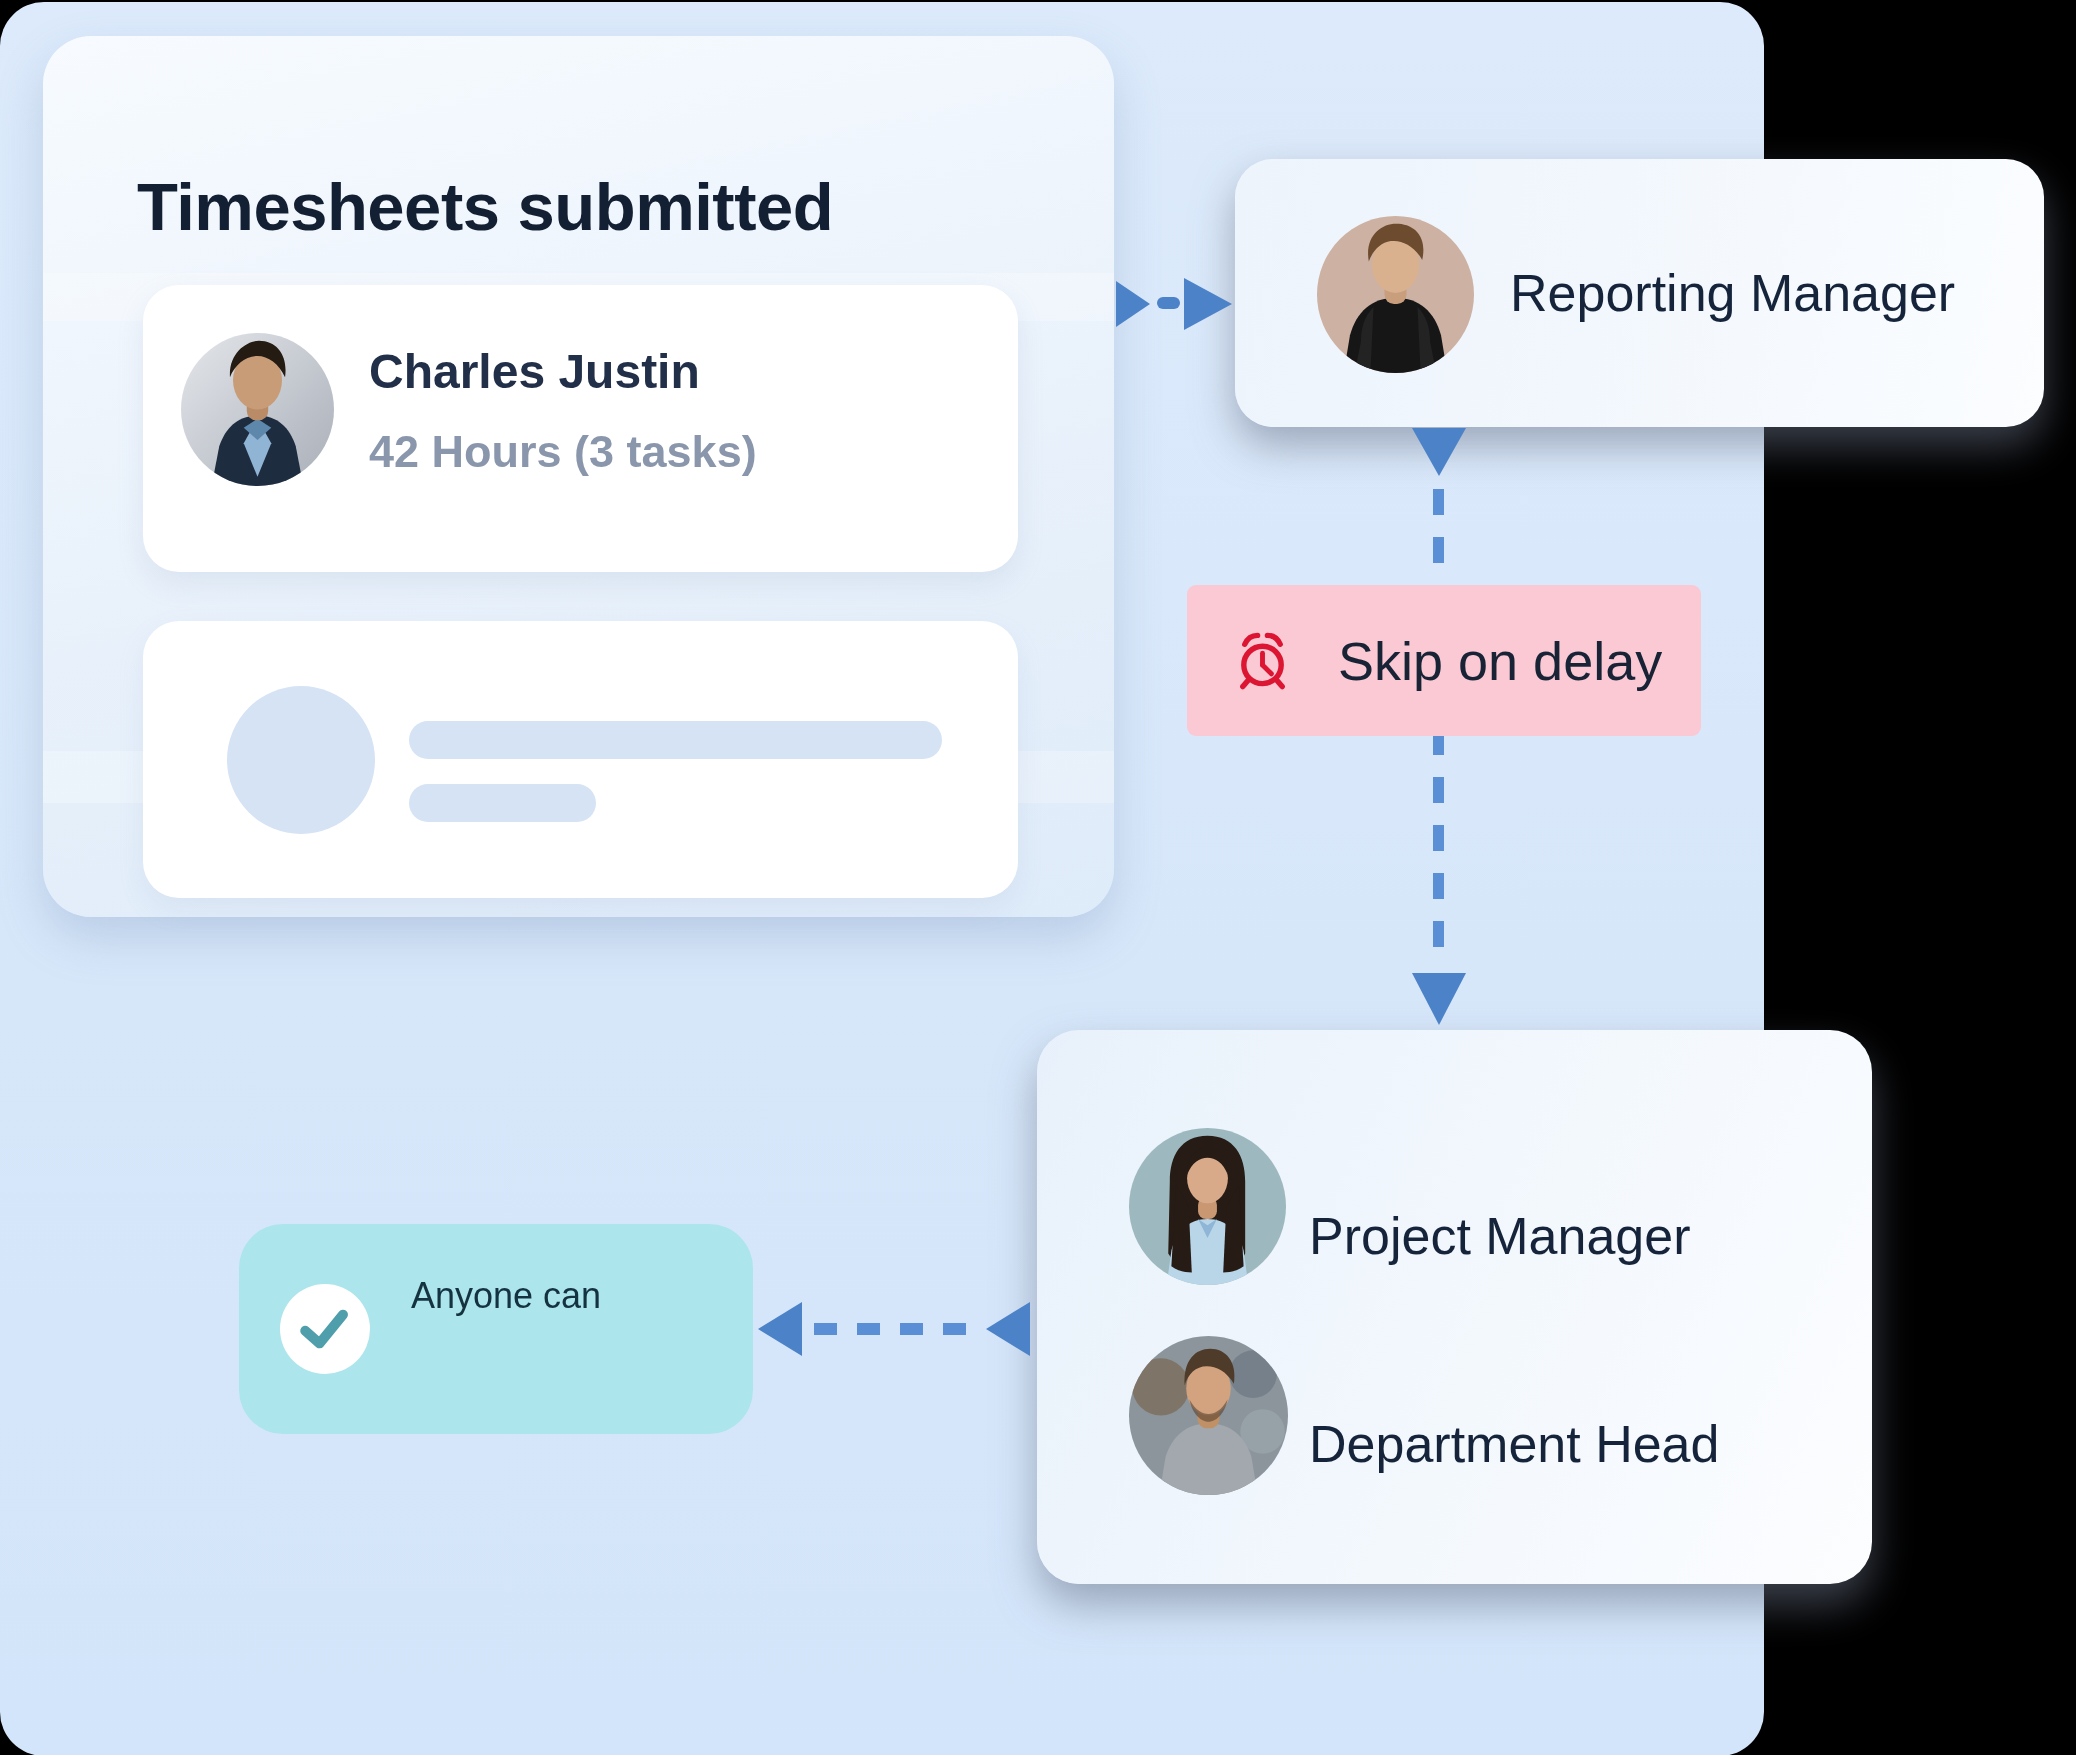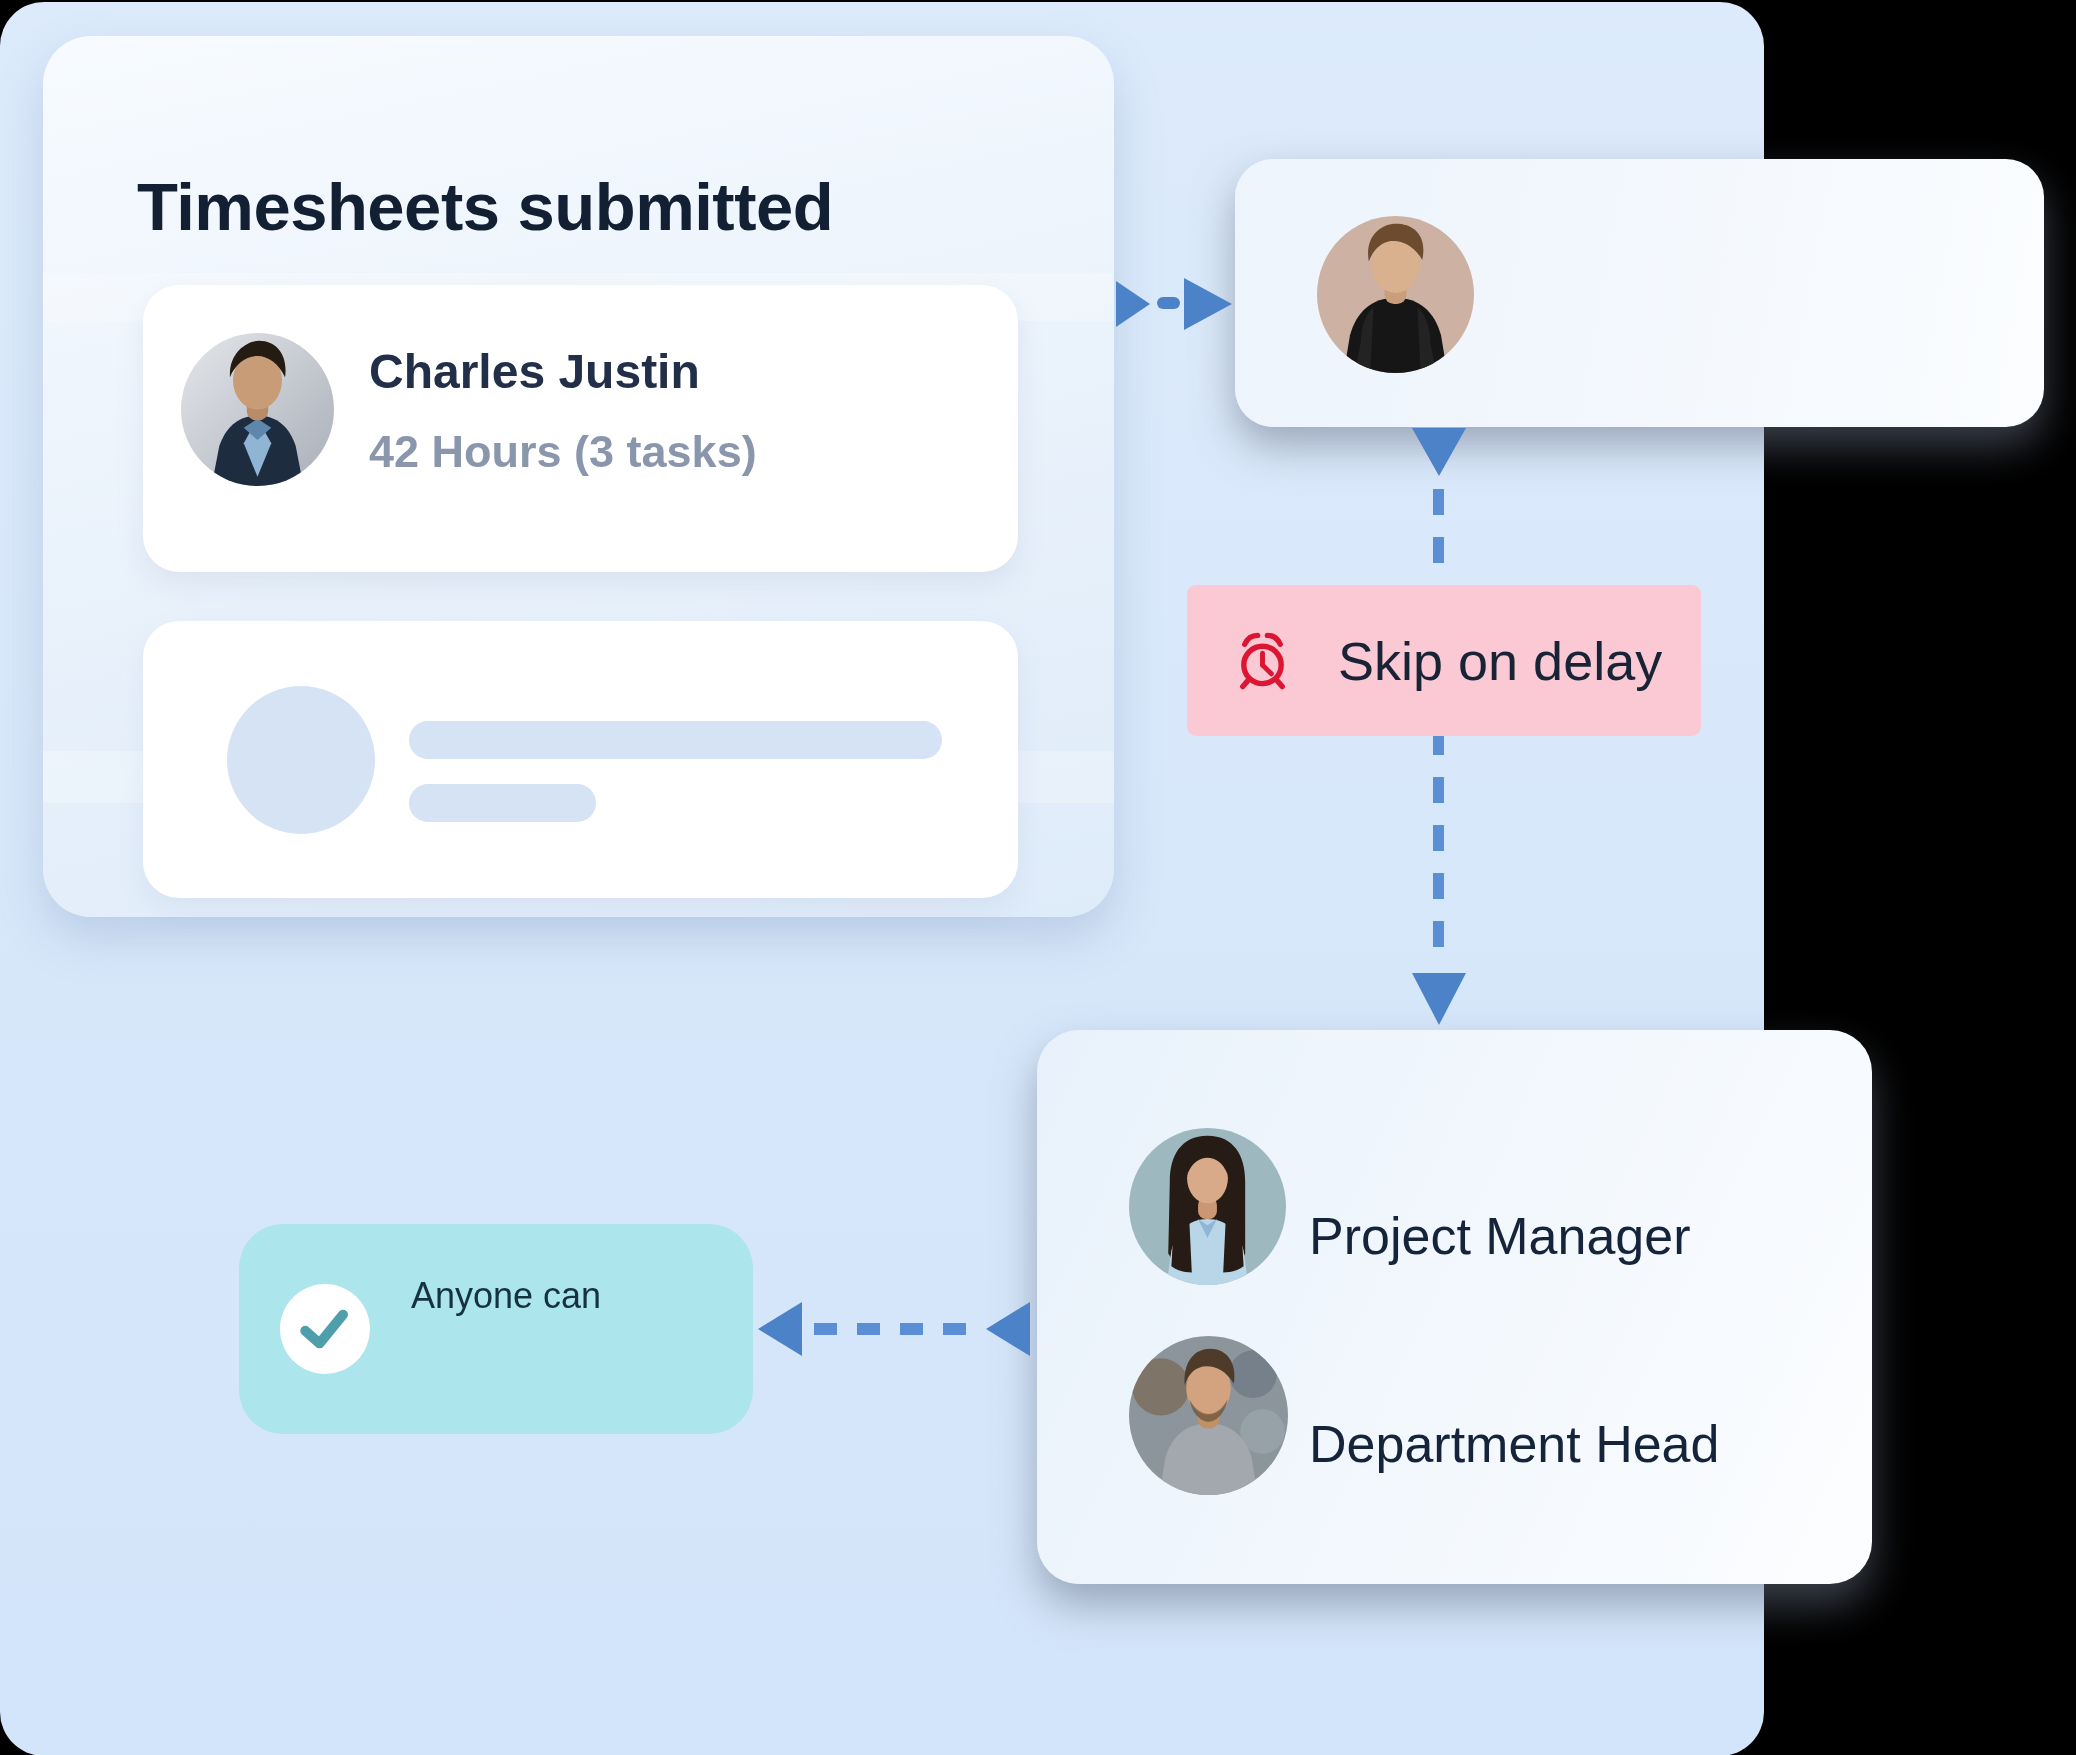--- a/index.html
+++ b/index.html
@@ -123,20 +123,21 @@
       <svg viewBox="0 0 100 100">
         <rect width="100" height="100" fill="#CDB1A3"></rect>
         <path d="M50 52 C35 52 25 61 21 76 L17 100 L83 100 L79 76 C75 61 65 52 50 52 Z" fill="#161616"></path>
         <path d="M36 58 C30 64 28 72 28 80 L24 100 L34 100 Z" fill="#232323"></path>
         <path d="M64 58 C70 64 72 72 72 80 L76 100 L66 100 Z" fill="#232323"></path>
         <rect x="43" y="40" width="14" height="16" rx="6" fill="#C99E7C"></rect>
         <ellipse cx="50" cy="31" rx="15" ry="18" fill="#D9B18E"></ellipse>
         <path d="M33 29 C30 12 42 4 52 5 C64 6 70 15 67 28 C62 19 54 15 47 16 C40 17 35 23 33 29 Z" fill="#6C4B2E"></path>
       </svg>
     </div>
+    <div class="role-label" style="left:275px;top:50%;transform:translateY(-50%)">Reporting Manager</div>
   </div>
 
   <div>
     <div class="tri tri-down z3" style="left:1412px;top:428px;width:54px;height:48px"></div>
     <div class="vline" style="top:489px;height:472px"></div>
     <div class="tri tri-down z3" style="left:1412px;top:973px;width:54px;height:52px"></div>
   </div>
 
   <div class="card skip-badge">
     <div class="alarm-wrap">

